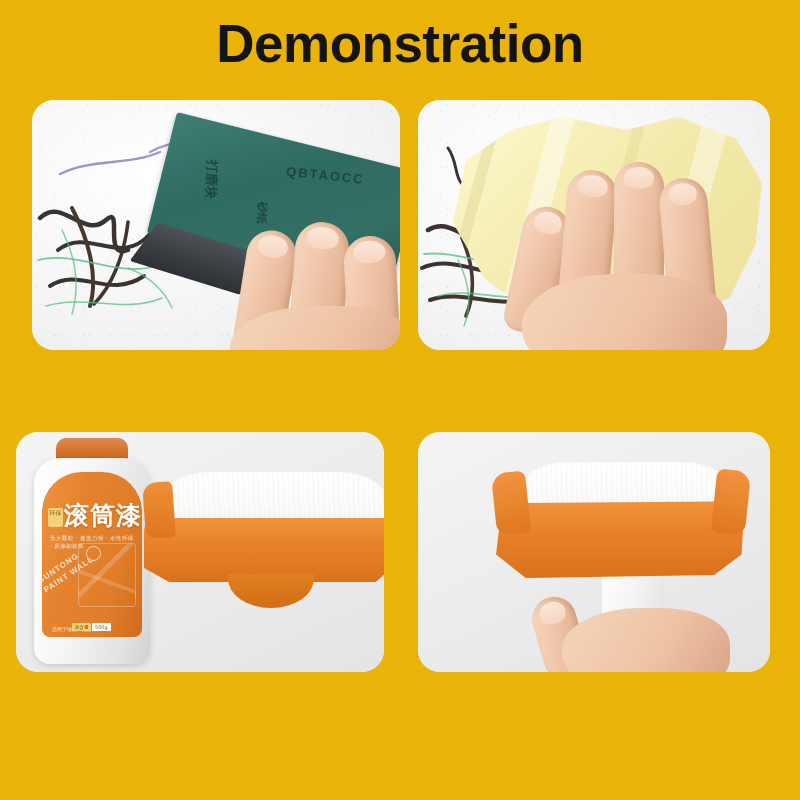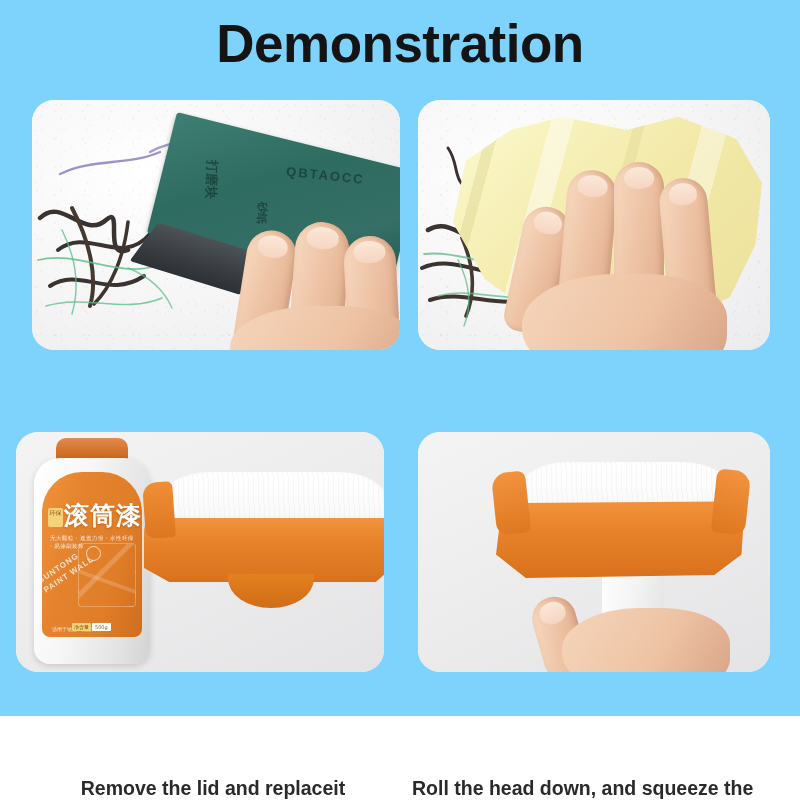--- a/index.html
+++ b/index.html
@@ -9,22 +9,22 @@
   body {
     width: 800px;
     height: 800px;
     background: #ffffff;
     font-family: "Liberation Sans", sans-serif;
     overflow: hidden;
   }
   .page {
     position: relative;
     width: 800px;
-    height: 716px;
-    background: #7dd3fc;
+    height: 800px;
+    background: #eab308;
   }
 
   
   .title {
     position: absolute;
     top: 14px;
     left: 0;
     width: 800px;
     text-align: center;
     font-size: 53px;
@@ -535,24 +535,20 @@
 
         <div class="roller-wrap r3">
           <div class="roller-sleeve r3-sleeve"></div>
           <div class="roller-cradle r3-cradle"></div>
           <div class="r3-wing"></div>
           <div class="roller-stem r3-stem"></div>
         </div>
       </div>
     </div>
 
-    <div class="caption cap-bl">
-      <span class="cap-line">Remove the lid and replaceit</span>
-
-    </div>
 
     <div class="cell cell-br">
       <div class="photo">
         <div class="prod-bg"></div>
 
         <div class="roller-wrap r4">
           <div class="roller-sleeve r4-sleeve"></div>
           <div class="r4-neck"></div>
           <div class="roller-cradle r4-cradle"></div>
           <div class="r4-wingL"></div>
@@ -561,19 +557,15 @@
 
         <div class="hand hand4">
           <div class="finger h4-f1">
               <div class="nail"></div>
             </div>
           <div class="palm h4-palm"></div>
         </div>
       </div>
     </div>
 
-    <div class="caption cap-br">
-      <span class="cap-line">Roll the head down, and squeeze the</span>
-
-    </div>
 
   </div>
 </div>
 
 </body></html>

